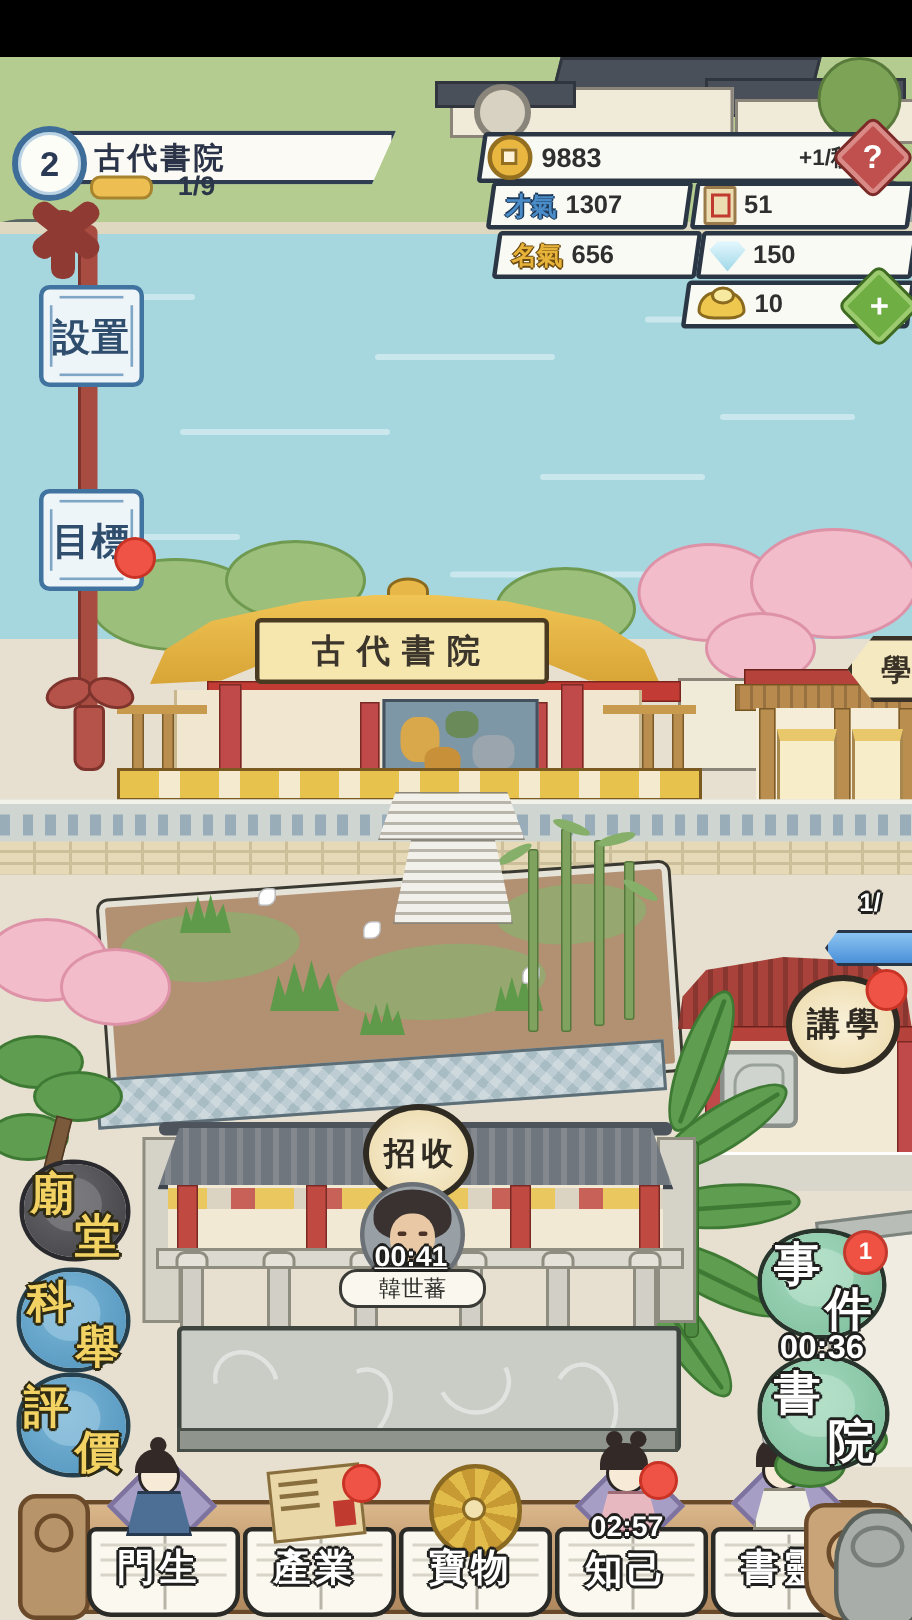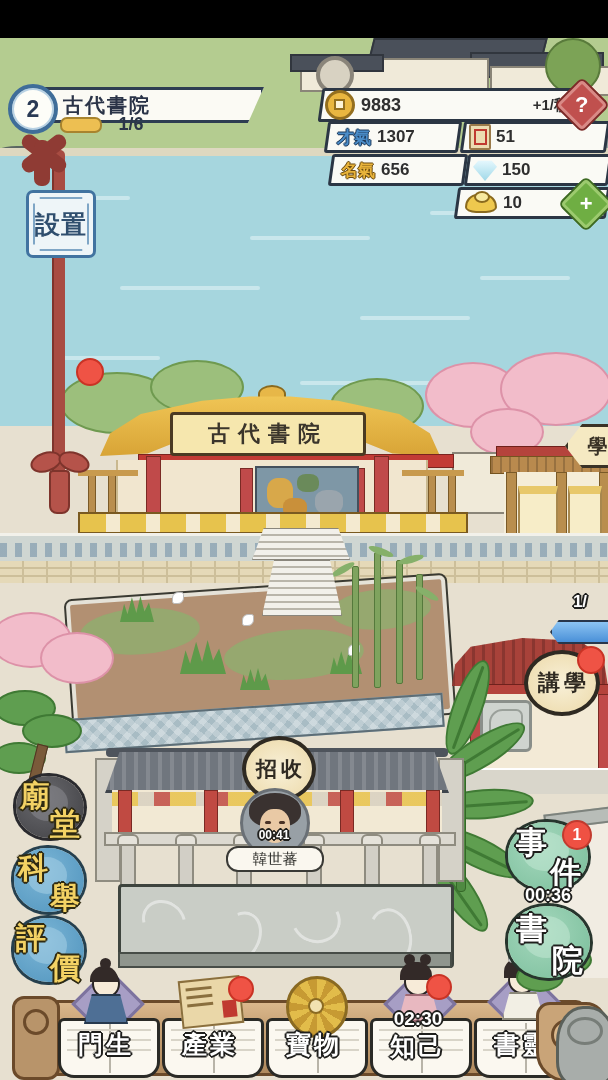--- a/index.html
+++ b/index.html
@@ -364,47 +364,50 @@
     </div>
     <div class="abs carved-foot"></div>
     <div class="abs round-sign" style="left:242px;top:736px;width:66px;height:58px;font-size:21px;">
       <span>招</span>
         <span>收</span>
     </div>
     <div class="abs npc-avatar">
       <div class="npc-hair"></div>
       <div class="npc-face"></div>
     </div>
-    <div class="abs timer olw" style="left:222px;top:828px;width:104px;font-size:12px;">00:41</div>
+    <div class="abs timer olw" style="left:222px;top:828px;width:104px;font-size:19px;text-decoration:underline;">00:41</div>
     <div class="abs name-pill">
         <span>韓世蕃</span>
       </div>
   </div>
 
   <div class="abs court-wall"></div>
   <div class="abs coping"></div>
   <div class="abs leaf-clump darkgreen" style="left:516px;top:962px;width:44px;height:26px;z-index:20;"></div>
   <div class="abs leaf-clump darkgreen" style="left:548px;top:946px;width:40px;height:24px;z-index:20;"></div>
   <div class="abs lion"></div>
 
   <div class="abs name-banner">
       <span>古代書院</span>
     </div>
   <div class="abs lvl-badge">
       <span>2</span>
     </div>
   <div class="abs xp-fill"></div>
-  <div class="abs xp-text">1/6</div>
+  <div class="abs xp-text">1/9</div>
   <div class="abs ribbon" style="left:18px;top:146px;width:52px;height:15px;transform:rotate(38deg);"></div>
   <div class="abs ribbon" style="left:18px;top:146px;width:52px;height:15px;transform:rotate(-38deg);"></div>
   <div class="abs ribbon" style="left:34px;top:140px;width:16px;height:46px;"></div>
 
   <div class="abs rope"></div>
   <div class="menu-plaque" style="top:190px;">
       <span>設置</span>
+    </div>
+  <div class="menu-plaque" style="top:326px;">
+      <span>目標</span>
     </div>
   <div class="red-dot" style="left:76px;top:358px;width:24px;height:24px;"></div>
   <div class="tassel-bow" style="left:30px;top:452px;transform:rotate(-18deg);"></div>
   <div class="tassel-bow" style="left:58px;top:452px;transform:rotate(18deg);"></div>
   <div class="abs tassel-tail"></div>
 
   <div class="rbar" style="left:320px;top:88px;width:256px;height:28px;">
     <div class="rin" style="padding:0 10px 0 2px;">
       <span class="coin-ic"></span>
       <span style="margin-left:6px;">9883</span>
@@ -464,21 +467,21 @@
     <span class="bchar g olg" style="left:36px;top:30px;">價</span>
   </div>
 
   <div class="blob blob-green" style="left:508px;top:822px;width:80px;height:68px;">
     <span class="bchar w olw" style="left:8px;top:0px;">事</span>
     <span class="bchar w olw" style="left:42px;top:30px;">件</span>
   </div>
   <div class="badge" style="left:562px;top:820px;width:26px;height:26px;font-size:16px;">
       <span>1</span>
     </div>
-  <div class="abs timer olw" style="left:504px;top:885px;width:88px;font-size:18px;">00:36</div>
+  <div class="abs timer olw" style="left:504px;top:885px;width:88px;font-size:22px;">00:36</div>
   <div class="blob blob-green" style="left:508px;top:906px;width:82px;height:72px;">
     <span class="bchar w olw" style="left:8px;top:2px;">書</span>
     <span class="bchar w olw" style="left:44px;top:34px;">院</span>
   </div>
 
   <div class="abs scroll-end-l"></div>
   <div class="abs wood-slab"></div>
 
   <div>
     <div class="bb-diamond" style="left:82px;top:978px;"></div>
@@ -504,21 +507,21 @@
   </div>
 
   <div>
     <div class="bb-diamond" style="left:394px;top:978px;"></div>
     <div class="person-hair" style="left:400px;top:962px;width:32px;height:18px;"></div>
     <div class="hair-bun" style="left:404px;top:954px;"></div>
     <div class="hair-bun" style="left:420px;top:954px;"></div>
     <div class="person-head" style="left:404px;top:968px;"></div>
     <div class="person-body" style="left:398px;top:994px;width:38px;height:24px;background:#e8b8c0;border:2px solid #9e6a74;"></div>
     <div class="book" style="left:370px;"></div>
-    <div class="abs timer olw" style="left:370px;top:1008px;width:96px;font-size:19px;z-index:16;">02:30</div>
+    <div class="abs timer olw" style="left:370px;top:1008px;width:96px;font-size:19px;z-index:16;">02:57</div>
     <div class="book-label olw" style="left:370px;top:1030px;width:96px;">知己</div>
     <div class="red-dot" style="left:426px;top:974px;width:22px;height:22px;"></div>
   </div>
 
   <div>
     <div class="bb-diamond" style="left:498px;top:976px;"></div>
     <div class="person-hair" style="left:504px;top:958px;width:34px;height:20px;"></div>
     <div class="tiara" style="left:508px;top:954px;"></div>
     <div class="person-head" style="left:508px;top:966px;"></div>
     <div class="person-body" style="left:502px;top:992px;width:38px;height:24px;background:#f2efe4;border:2px solid #8a8778;"></div>

